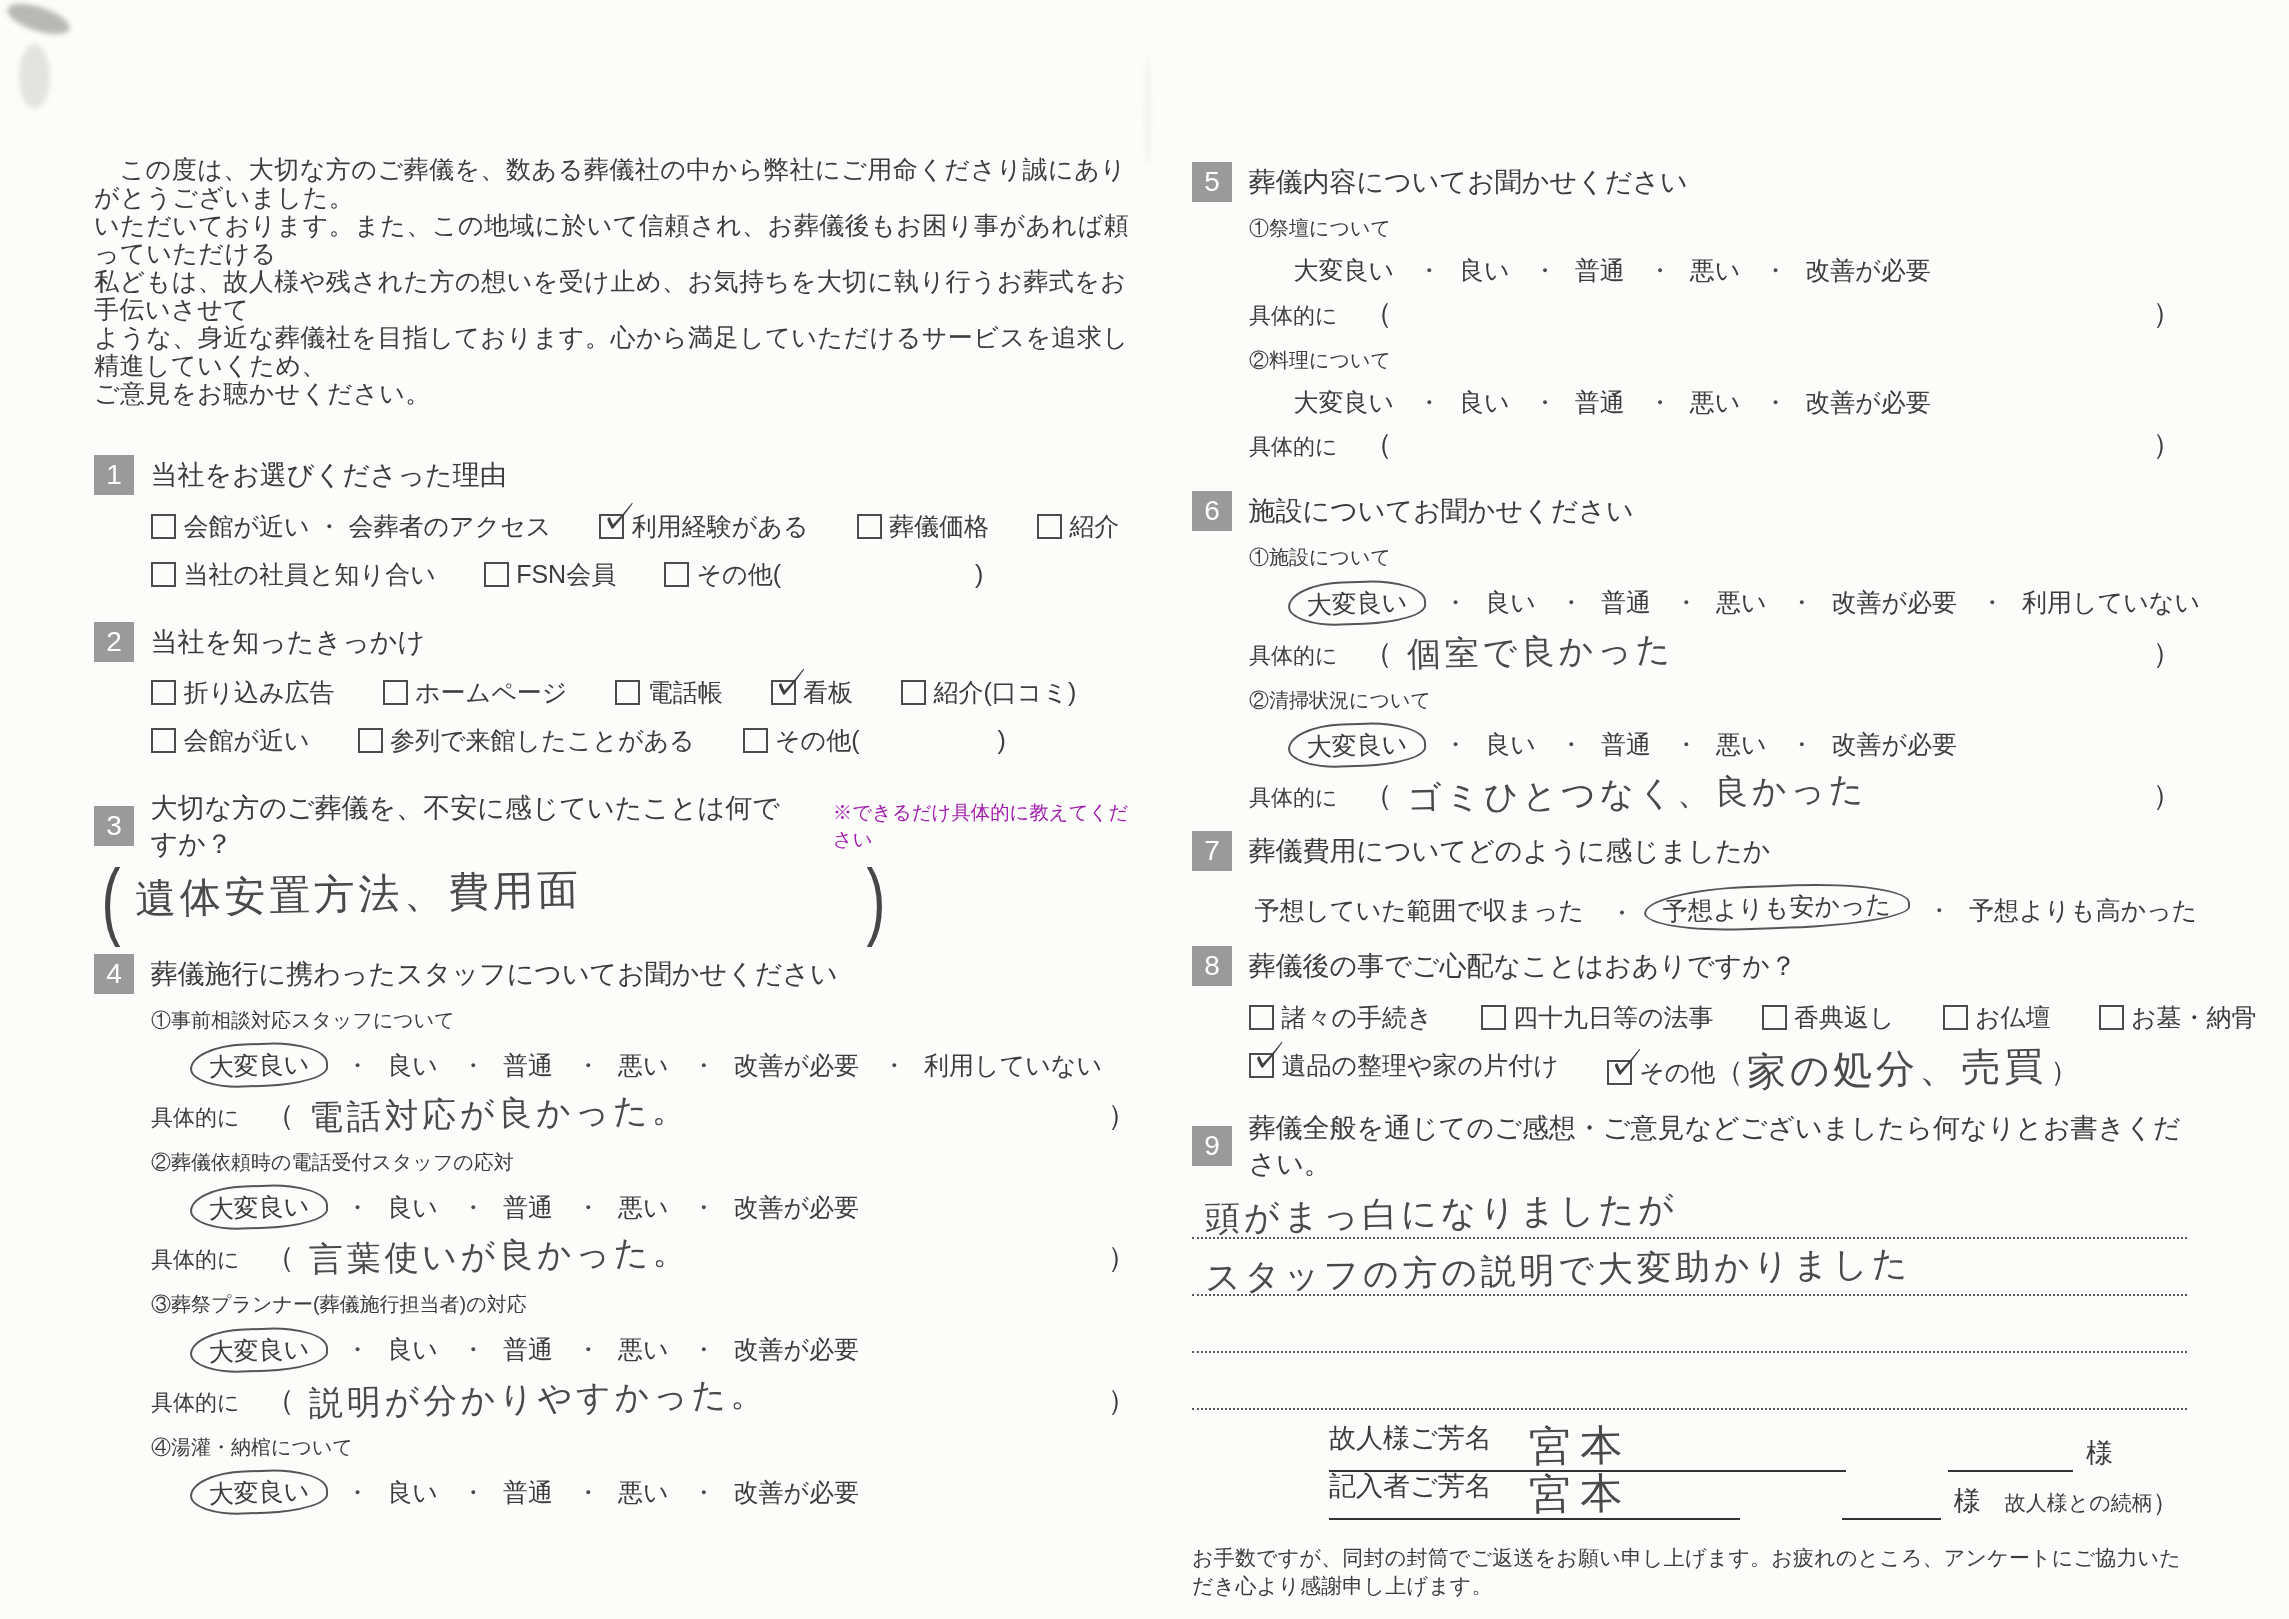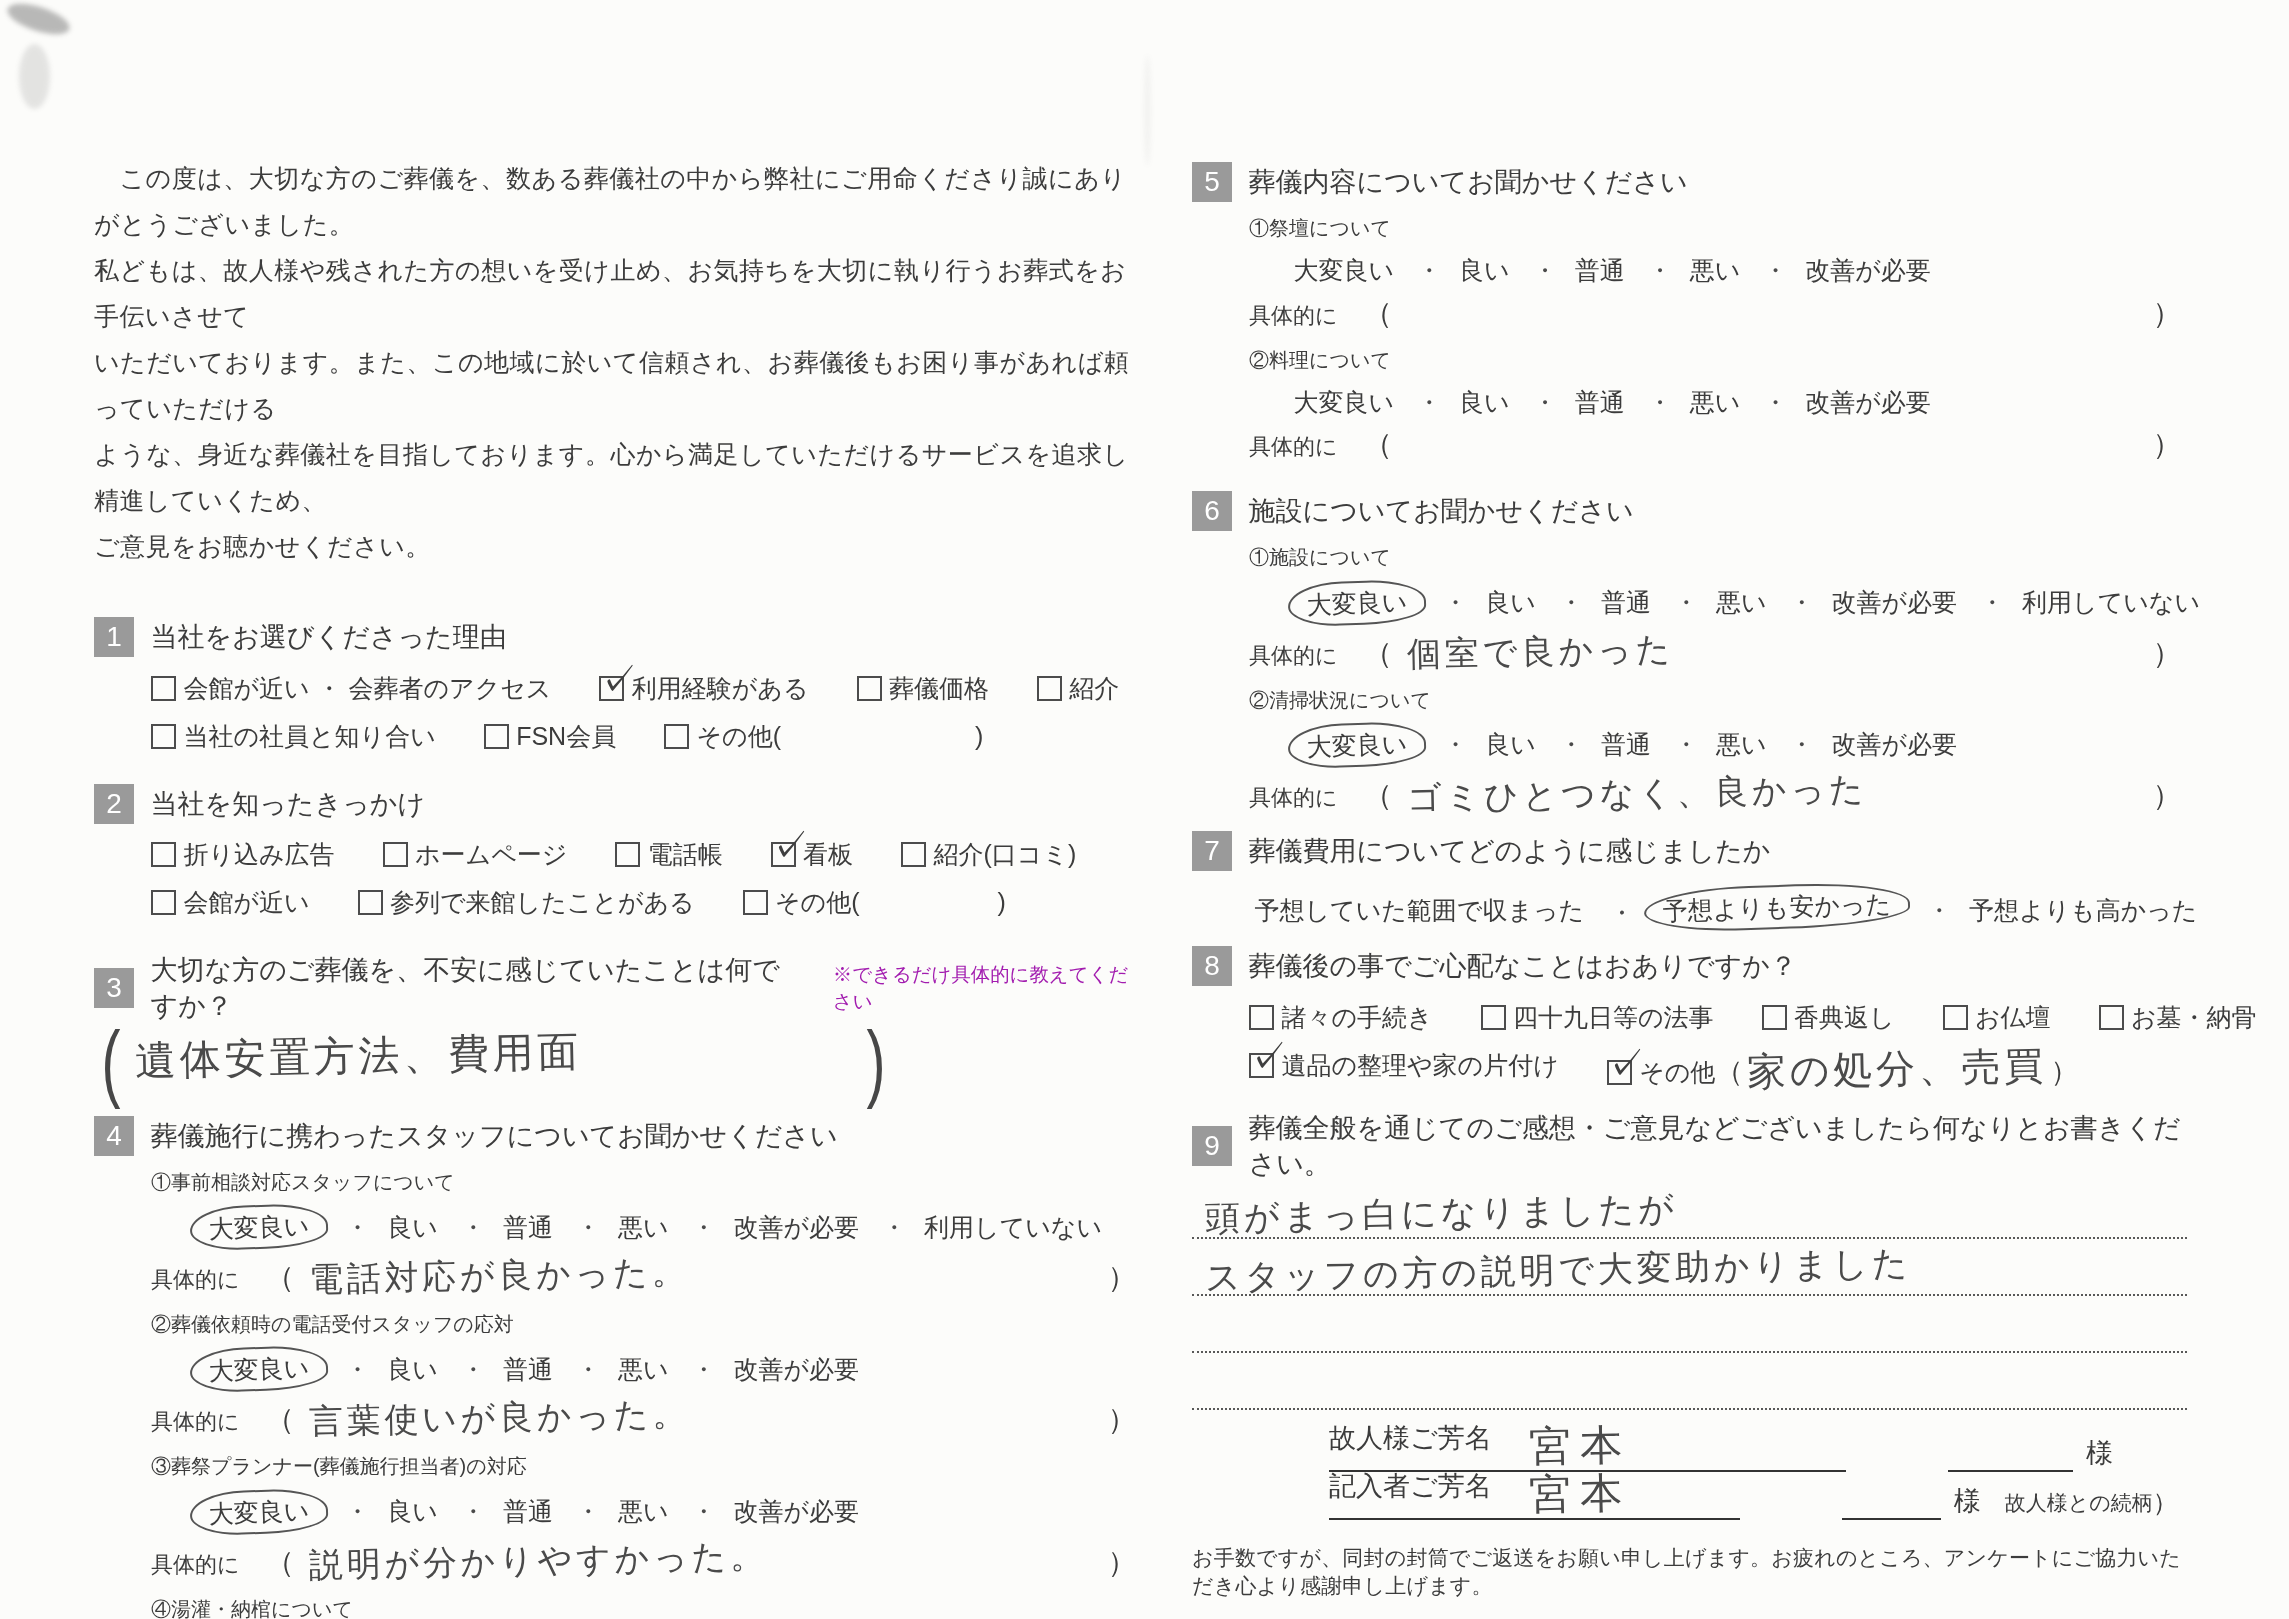--- a/index.html
+++ b/index.html
@@ -8,21 +8,21 @@
   
   .smudge{position:absolute;background:#777;opacity:.25;filter:blur(2.8px);border-radius:50%;}
   .smudge.a{left:5.5px;top:7.4px;width:65px;height:24px;transform:rotate(18deg);opacity:.5;}
   .smudge.b{left:18.5px;top:44px;width:31px;height:65px;opacity:.18;}
   .smudge.c{left:1144px;top:55px;width:7.4px;height:111px;opacity:.07;}
 
   .col{position:absolute;top:155px;}
   .col-left{left:94px;width:1048px;}
   .col-right{left:1192px;width:995px;}
 
-  .intro div{font-size:25px;line-height:46px;letter-spacing:0.5px;}
+  .intro div{font-size:25px;line-height:28px;letter-spacing:0.5px;}
 
   .sec-head{display:flex;align-items:center;gap:16.6px;}
   .badge{flex:none;width:40px;height:40px;background:#9a9a9a;color:#fff;
          display:flex;align-items:center;justify-content:center;font-size:28px;}
   .sec-title{font-size:27px;}
   .sec-note{font-size:19.4px;color:#a21caf;margin-left:9.2px;}
 
   .sec1{margin-top:48px;}.sec2{margin-top:31px;}.sec3{margin-top:33px;}.sec4{margin-top:22px;}
   .sec5{margin-top:7.4px;}.sec6{margin-top:26px;}.sec7{margin-top:14.8px;}.sec8{margin-top:16.6px;}.sec9{margin-top:14.8px;}
 
@@ -82,22 +82,22 @@
 
 <div class="page">
   <div class="smudge a"></div>
   <div class="smudge b"></div>
   <div class="smudge c"></div>
 
   <div class="col col-left">
 
     <div class="intro">
       <div>　この度は、大切な方のご葬儀を、数ある葬儀社の中から弊社にご用命くださり誠にありがとうございました。</div>
+      <div>いただいております。また、この地域に於いて信頼され、お葬儀後もお困り事があれば頼っていただける</div>
       <div>私どもは、故人様や残された方の想いを受け止め、お気持ちを大切に執り行うお葬式をお手伝いさせて</div>
-      <div>いただいております。また、この地域に於いて信頼され、お葬儀後もお困り事があれば頼っていただける</div>
       <div>ような、身近な葬儀社を目指しております。心から満足していただけるサービスを追求し精進していくため、</div>
       <div>ご意見をお聴かせください。</div>
     </div>
 
     <div class="sec1">
       <div class="sec-head">
         <span class="badge">1</span>
         <span class="sec-title">当社をお選びくださった理由</span>
       </div>
       <div class="cb-row">

